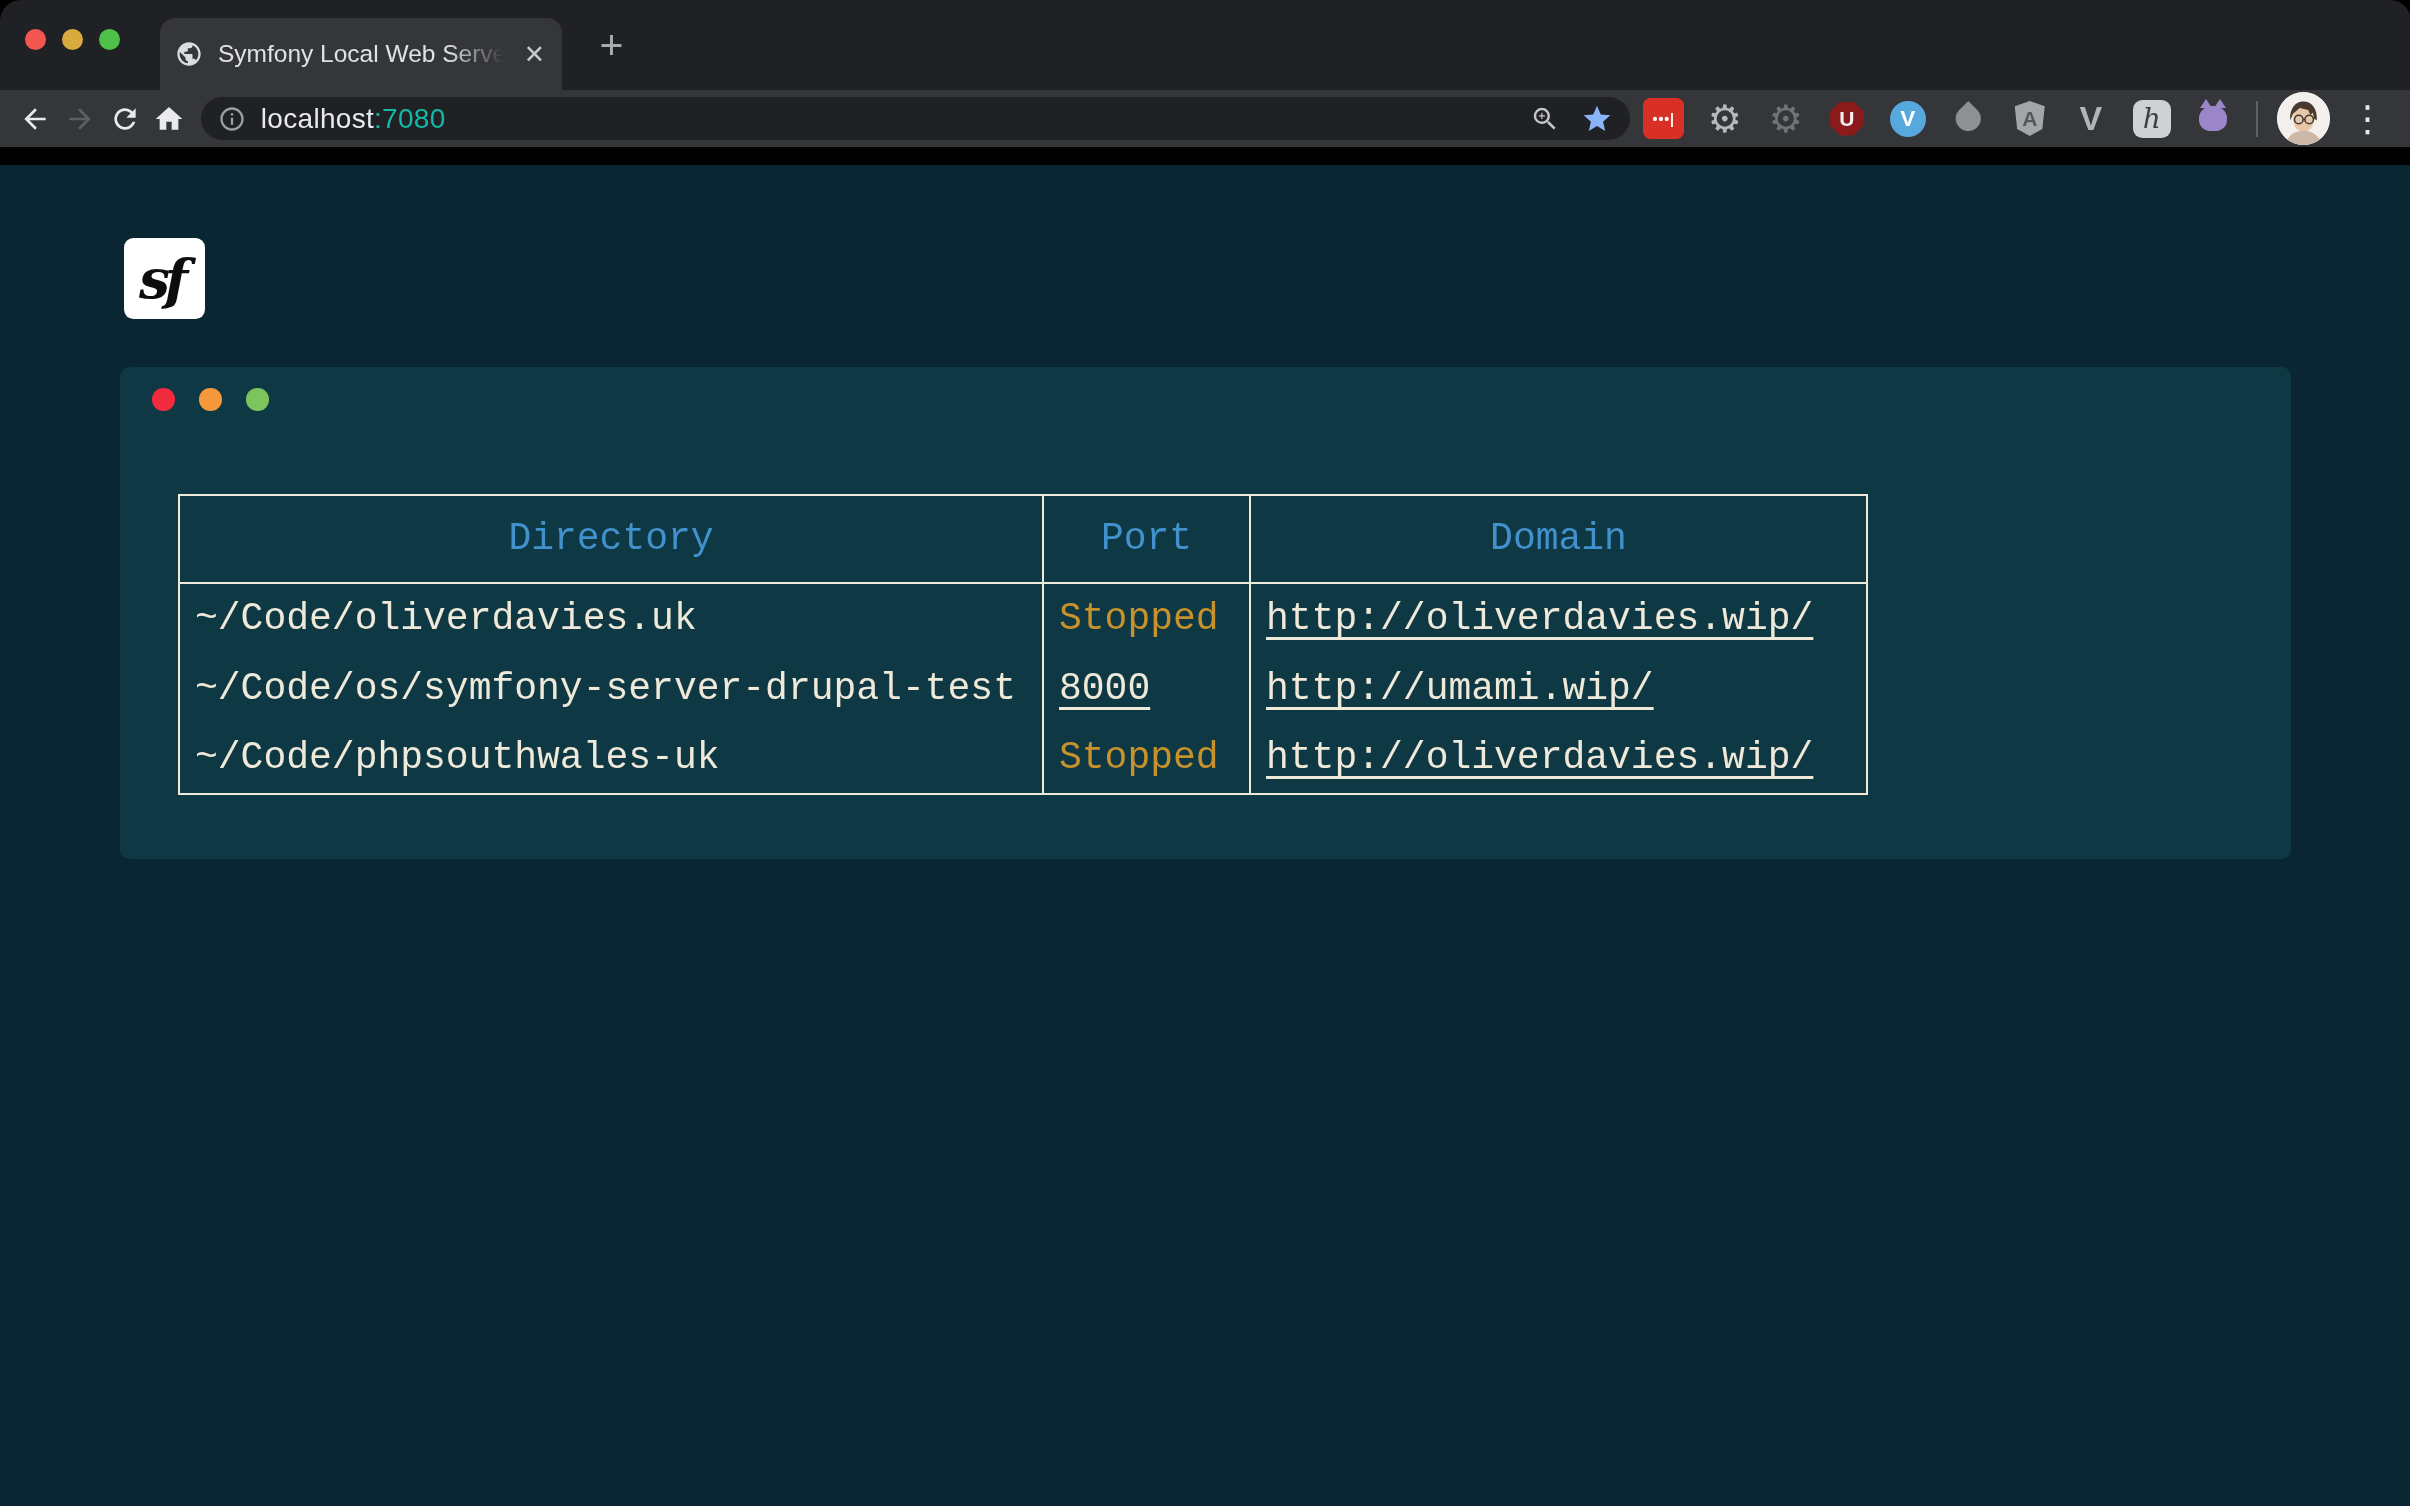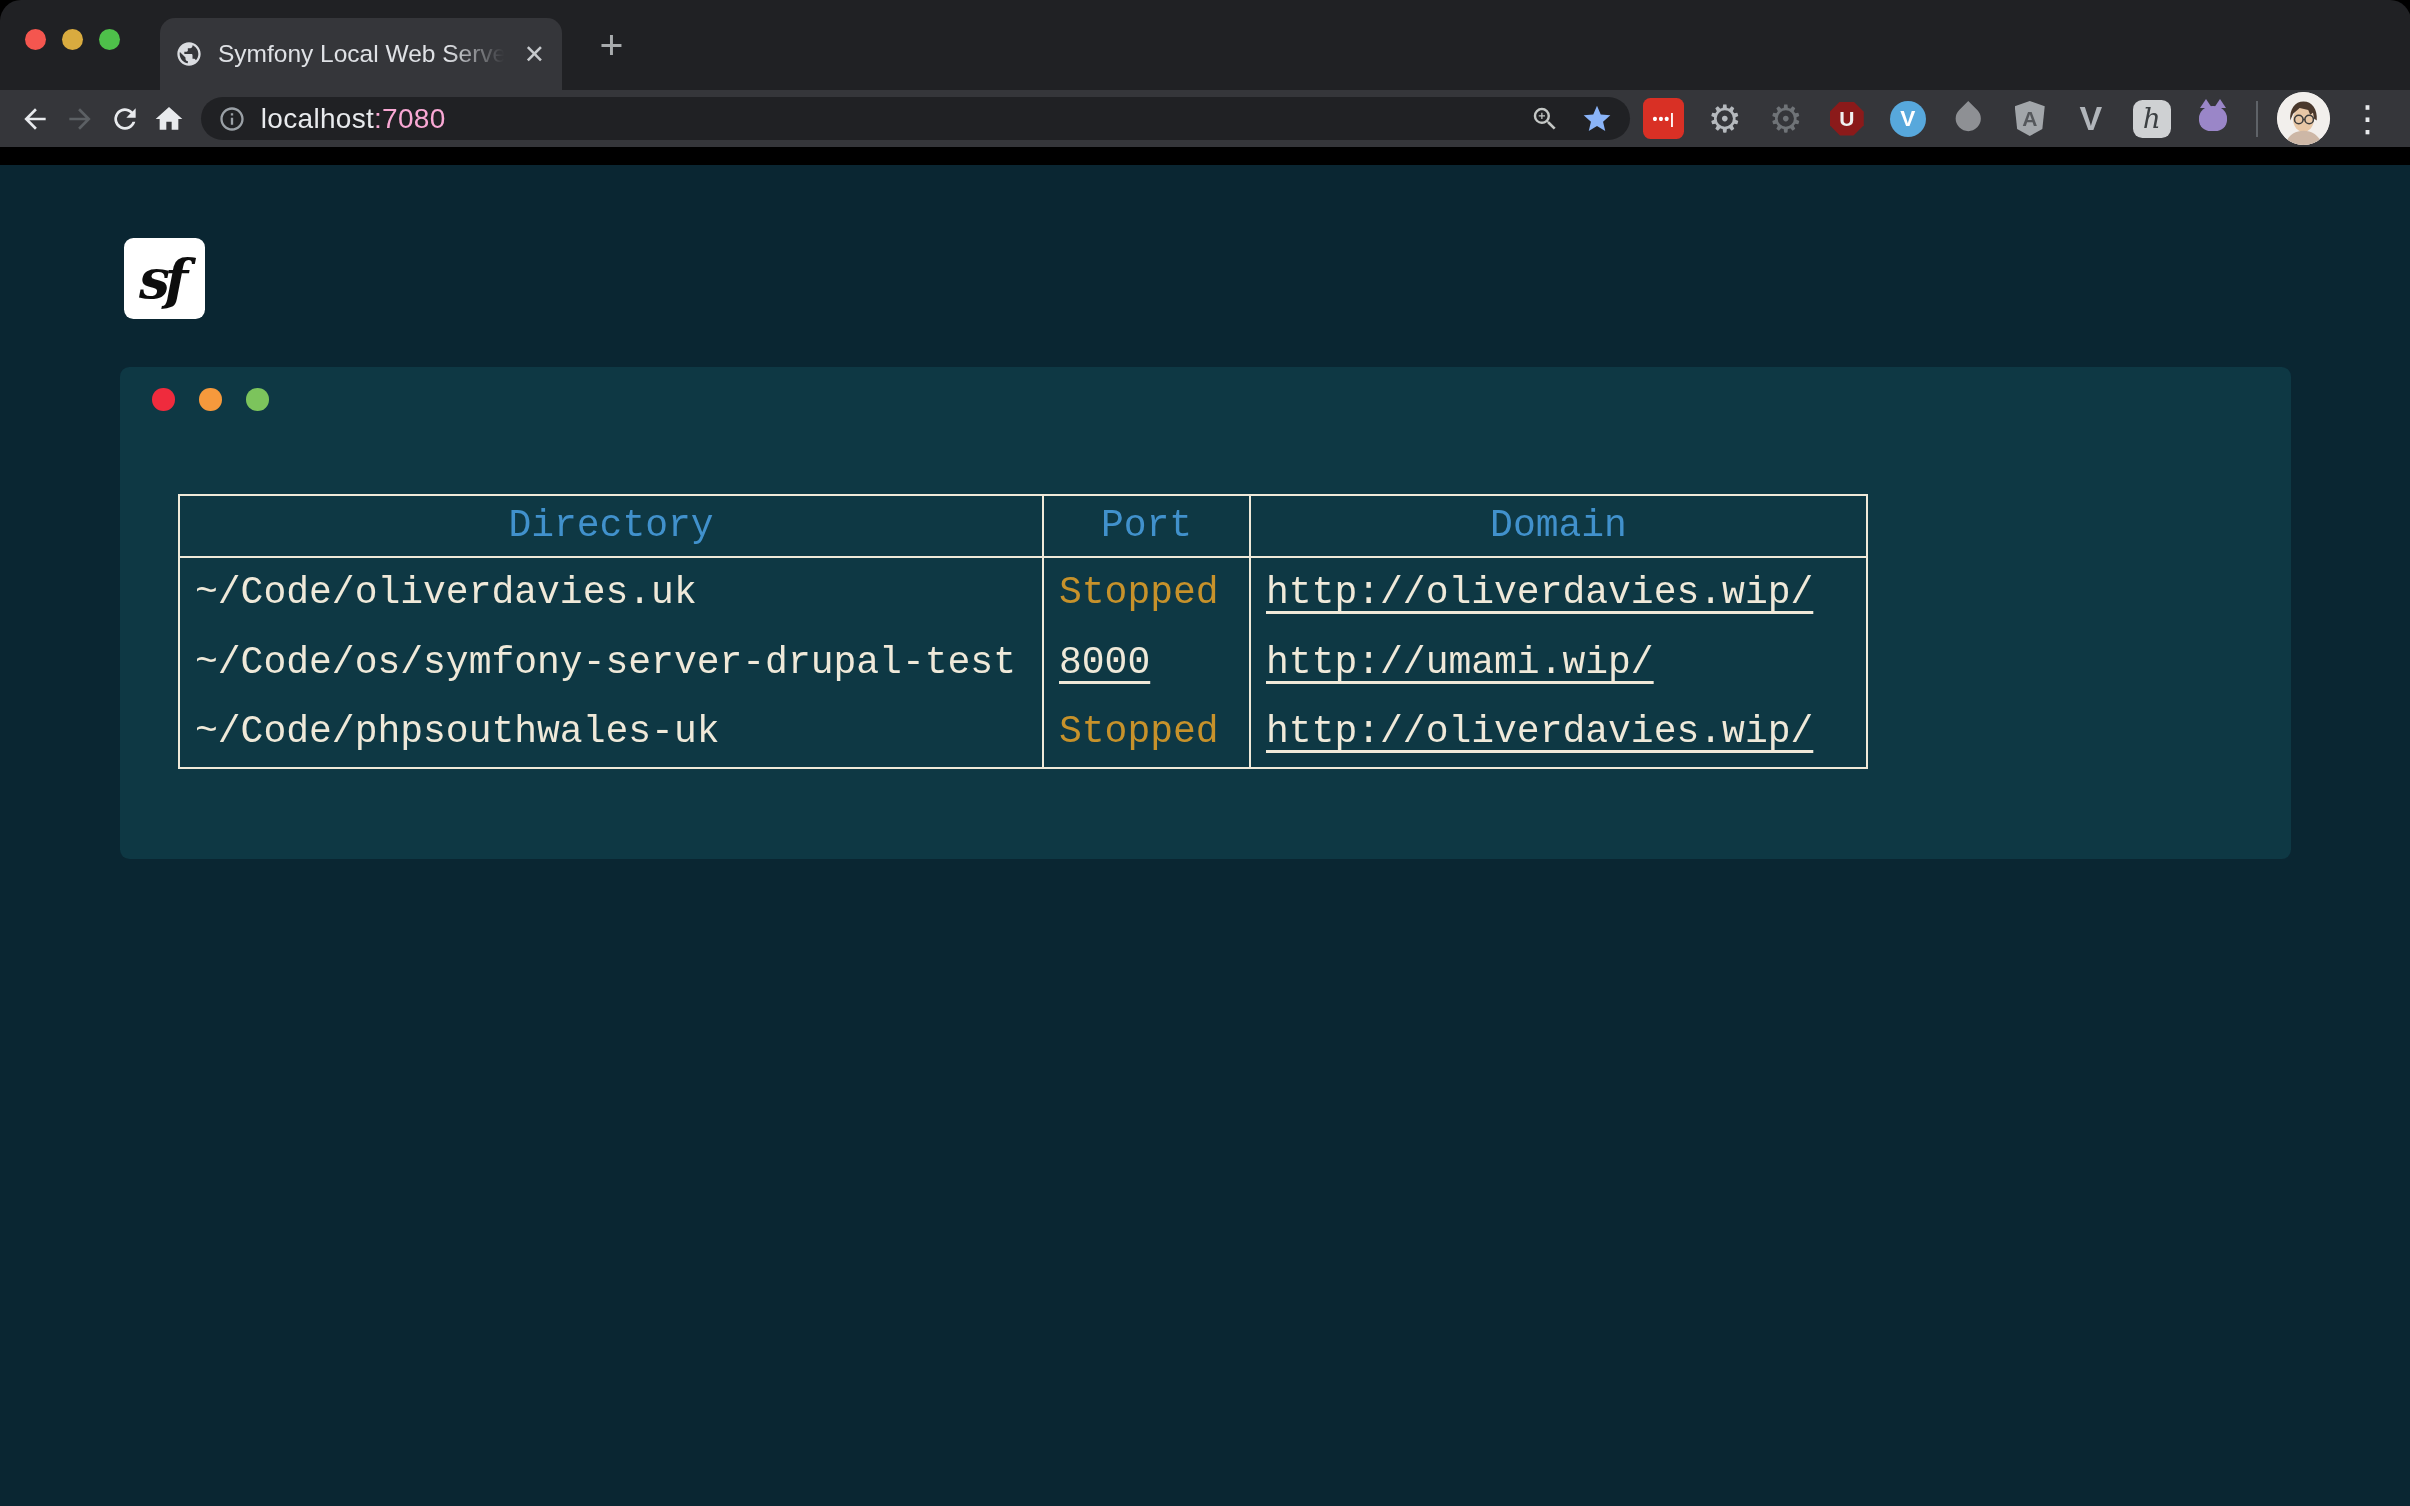--- a/index.html
+++ b/index.html
@@ -26,21 +26,21 @@
   
   .toolbar { height:57px; background:#35363a; display:flex; align-items:center;
              padding:0 24.5px 0 15px; flex:0 0 auto; }
   .navbtn { width:41px; height:41px; margin-right:3.8px; border-radius:50%;
             display:flex; align-items:center; justify-content:center; }
   .navbtn svg { width:32px; height:32px; }
   .omnibox { height:43px; width:1437px; margin-left:7.5px; background:#202124; border-radius:21.7px;
              display:flex; align-items:center; padding:0 17px; }
   .info-ic { width:28px; height:28px; margin-right:15px; flex:0 0 auto; }
   .url { font-size:28px; color:#e8eaed; letter-spacing:0.3px; }
-  .url .portpart { color:#f9a8d4; }
+  .url .portpart { color:#14b8a6; }
   .ob-spacer { flex:1; }
   .zoom-ic { width:30px; height:30px; margin-right:21px; }
   .star-ic { width:32px; height:32px; }
   .ext-row { display:flex; align-items:center; margin-left:13px; }
   .ext { width:41px; height:41px; margin-left:20px; display:flex; align-items:center; justify-content:center; }
   .ext:first-child { margin-left:0; }
   .ext-lastpass { background:#d93025; border-radius:7.5px; color:#fff; font-size:14px; font-weight:bold;
                   letter-spacing:0.9px; }
   .ext-gear { color:#b5b9bd; font-size:38px; line-height:1; }
   .ext-gear.dim { color:#6f7377; }
@@ -83,21 +83,21 @@
           background:#0e3844; border-radius:9.4px; }
   .card-dots { position:absolute; left:32px; top:21px; display:flex; gap:24.5px; }
   .cdot { width:22.6px; height:22.6px; border-radius:50%; }
   .cdot.r { background:#ef2b3d; } .cdot.o { background:#f6993c; } .cdot.g { background:#7cc45c; }
 
   table.servers { position:absolute; left:58px; top:127px; width:1688px;
           border-collapse:collapse; table-layout:fixed;
           font-family:"Liberation Mono", monospace; font-size:38px; line-height:1.1; color:#efe9d9; }
   table.servers, table.servers th, table.servers td { border:2.8px solid #efe9d9; }
   table.servers td { border-top:none; border-bottom:none; }
-  th { font-weight:400; color:#4191cc; padding:9px 15px; text-align:center;border-radius:10px; }
+  th { font-weight:400; color:#4191cc; padding:22px 15px; text-align:center;border-radius:10px; }
   td { padding:14px 15px; text-align:left; }
   td.stopped { color:#c7922b; }
   a.srv-link { color:#efe9d9; text-decoration:underline; text-decoration-thickness:2.8px; text-underline-offset:7.5px; }
 </style>
 </head>
 <body>
 
 <div class="screen">
   <div class="window">
 

